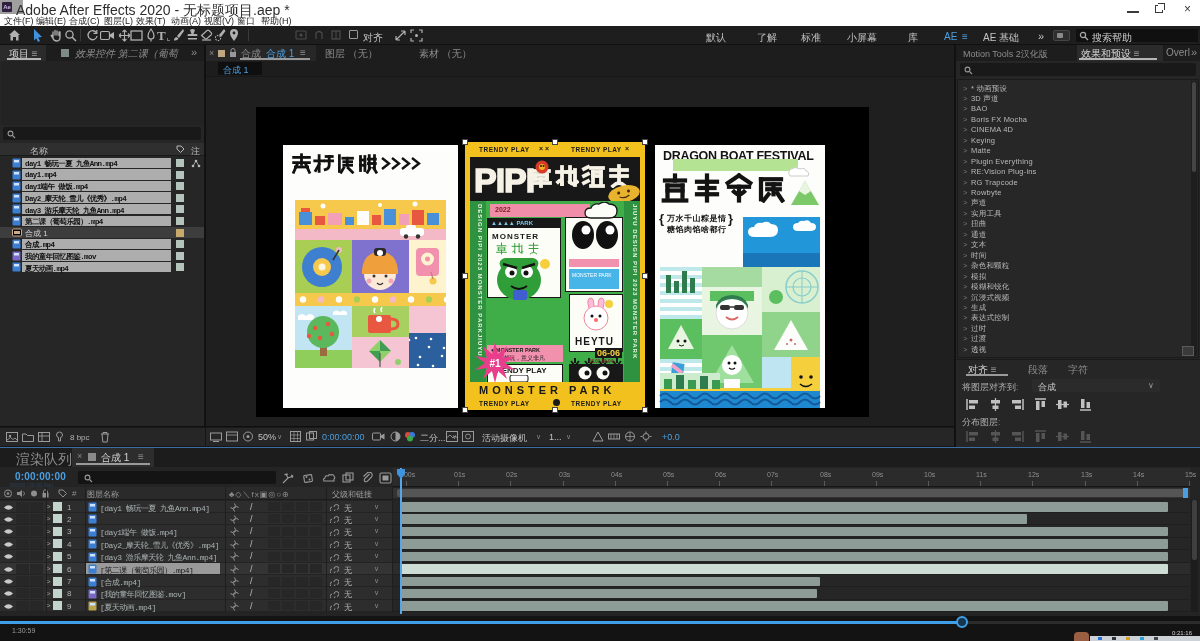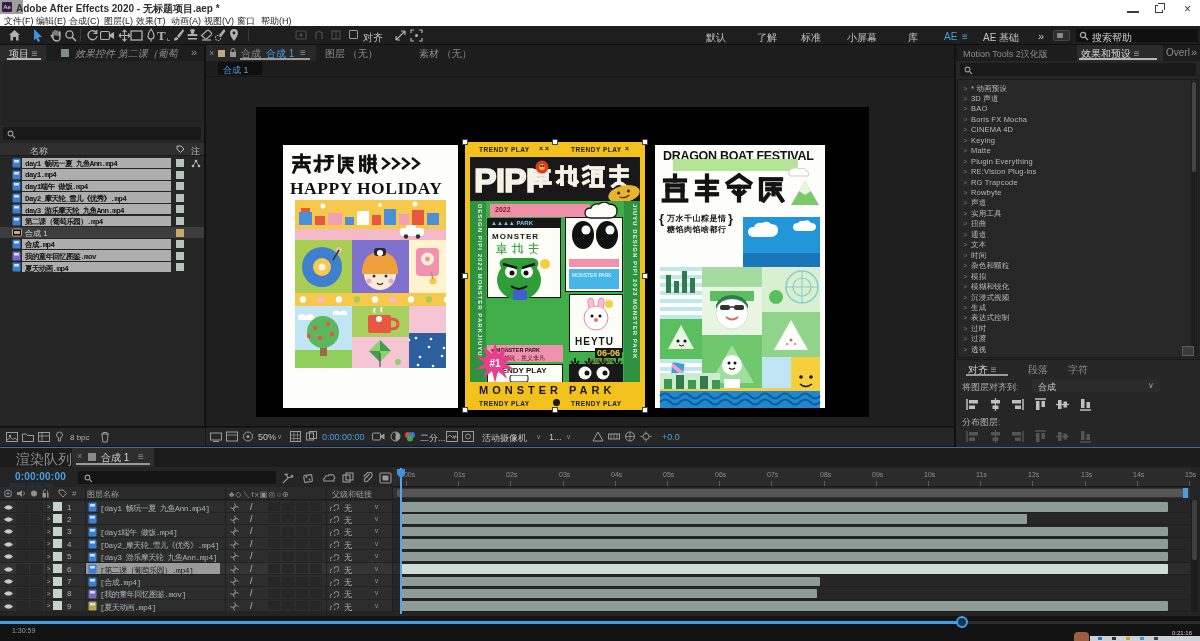--- a/index.html
+++ b/index.html
@@ -4,21 +4,21 @@
 html,body{margin:0;padding:0;background:#101010;}
 #app{position:relative;width:1200px;height:641px;overflow:hidden;font-family:"Liberation Sans",sans-serif;background:#161616;}
 .abs{position:absolute;}
 div{box-sizing:border-box;white-space:nowrap;}
 </style></head>
 <body>
 <div id="app">
 <div class="abs" style="left:0;top:0;width:1200px;height:26px;background:#fff;"></div>
 <div class="abs" style="left:0;top:0;width:23px;height:14px;background:#9f9f9f;"></div>
 <div class="abs" style="left:2px;top:2px;width:10px;height:10px;background:#2e1f3e;border-radius:1px;color:#cbb8e0;font-size:6px;font-weight:bold;text-align:center;line-height:10px;">Ae</div>
-<div class="abs" style="left:16px;top:2px;font-size:10px;color:#2e2e2e;font-weight:bold;">Adobe After Effects 2020 - 无标题项目.aep *</div>
+<div class="abs" style="left:16px;top:2px;font-size:14px;color:#2e2e2e;">Adobe After Effects 2020 - 无标题项目.aep *</div>
 <div class="abs" style="left:4px;top:15px;font-size:9px;color:#222;">文件(F)</div>
 <div class="abs" style="left:36px;top:15px;font-size:9px;color:#222;">编辑(E)</div>
 <div class="abs" style="left:69px;top:15px;font-size:9px;color:#222;">合成(C)</div>
 <div class="abs" style="left:104px;top:15px;font-size:9px;color:#222;">图层(L)</div>
 <div class="abs" style="left:136px;top:15px;font-size:9px;color:#222;">效果(T)</div>
 <div class="abs" style="left:171px;top:15px;font-size:9px;color:#222;">动画(A)</div>
 <div class="abs" style="left:204px;top:15px;font-size:9px;color:#222;">视图(V)</div>
 <div class="abs" style="left:237px;top:15px;font-size:9px;color:#222;">窗口</div>
 <div class="abs" style="left:261px;top:15px;font-size:9px;color:#222;">帮助(H)</div>
 <div class="abs" style="left:1127px;top:11px;width:12px;height:1.5px;background:#3a3a3a;"></div>
@@ -291,21 +291,20 @@
       <path d="M13 12 H21" stroke="#111" stroke-width="3.2" fill="none" stroke-linecap="square"></path>
       <path d="M15 17 L12 22" stroke="#111" stroke-width="3.2" fill="none" stroke-linecap="square"></path>
       <path d="M19 17 L22 22" stroke="#111" stroke-width="3.2" fill="none" stroke-linecap="square"></path>
     </svg>
 <svg class="abs" style="left:381px;top:157px;" width="44" height="13" viewBox="0 0 44 13">
       <path d="M1 1 L8 6.5 L1 12" stroke="#131313" stroke-width="2.4" fill="none"></path>
       <path d="M11 1 L18 6.5 L11 12" stroke="#131313" stroke-width="2.4" fill="none"></path>
       <path d="M21 1 L28 6.5 L21 12" stroke="#131313" stroke-width="2.4" fill="none"></path>
       <path d="M31 1 L38 6.5 L31 12" stroke="#131313" stroke-width="2.4" fill="none"></path>
     </svg>
-<div class="abs" style="left:290px;top:178px;width:168px;font-size:17.5px;font-weight:bold;color:#111;font-family:'Liberation Serif',serif;letter-spacing:0.5px;">HAPPY HOLIDAY</div>
 <div class="abs" style="left:295px;top:200px;width:151px;height:29px;background:#f6c84c;"></div>
 <svg class="abs" style="left:295px;top:200px;" width="151" height="29" viewBox="0 0 151 29">
 <rect x="4" y="12" width="13" height="13" fill="#4a90d9"></rect>
 <rect x="6" y="8" width="9" height="4" fill="#e8573f"></rect>
 <rect x="20" y="16" width="10" height="9" fill="#e8573f"></rect>
 <rect x="33" y="13" width="14" height="12" fill="#f2a0b5"></rect>
 <rect x="50" y="17" width="9" height="8" fill="#4a90d9"></rect>
 <rect x="62" y="11" width="12" height="14" fill="#fdfdfb"></rect>
 <rect x="77" y="15" width="9" height="10" fill="#e8573f"></rect>
 <rect x="89" y="9" width="12" height="16" fill="#4a90d9"></rect>

